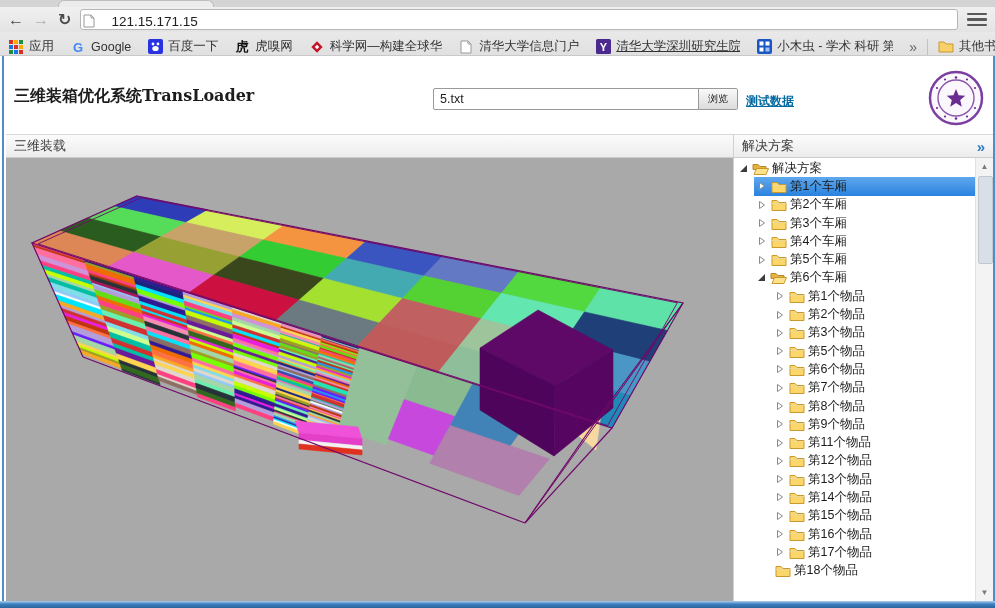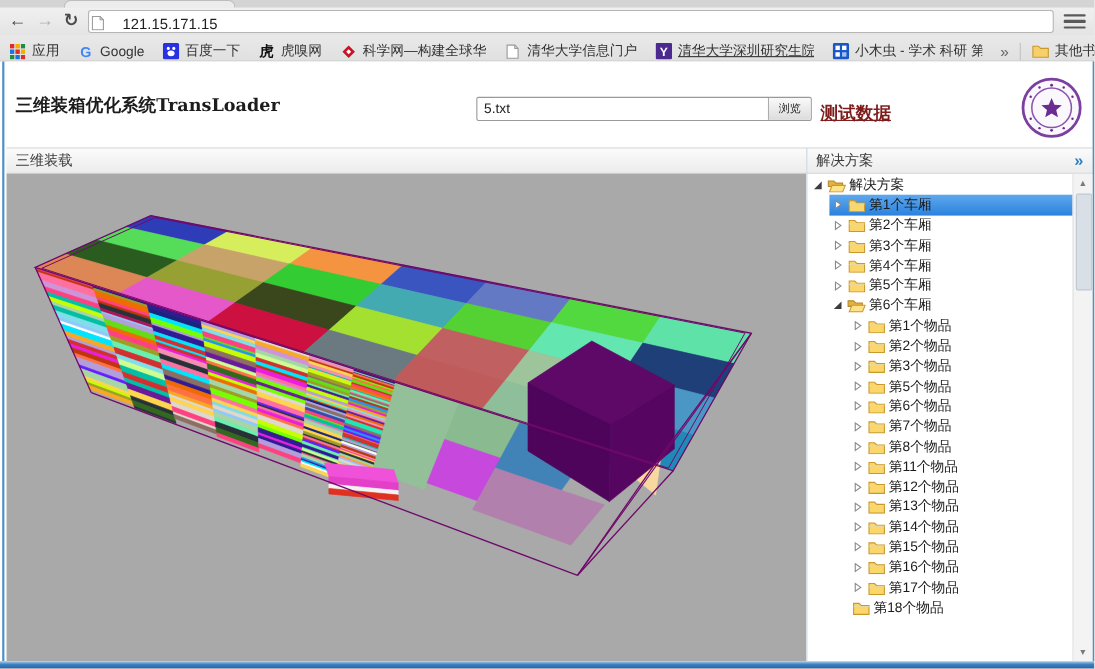--- a/index.html
+++ b/index.html
@@ -40,21 +40,21 @@
   
   #page{position:absolute;top:56px;left:6px;right:2px;bottom:7px;background:#fff;}
   #pageheader{position:absolute;top:0;left:0;right:0;height:78px;background:#fff;text-align:right;}
   #page-title{position:absolute;left:8px;top:30px;font-family:"DejaVu Serif","Liberation Serif",serif;
     font-size:16px;font-weight:bold;color:#1c1c1c;}
   #fileinput{position:absolute;left:427px;top:32px;width:305px;height:22px;border:1px solid #999;
     border-radius:2px;background:#fff;display:flex;align-items:stretch;box-sizing:border-box;}
   #fi-text{flex:1;display:flex;align-items:center;padding:0 6px;font-size:12.5px;color:#222;}
   #fi-btn{display:flex;align-items:center;padding:0 9px;font-size:10px;color:#222;
     background:linear-gradient(#f9f9f9,#dcdcdc);border-left:1px solid #999;border-radius:0 2px 2px 0;cursor:pointer;}
-  #test-link{position:absolute;left:740px;top:37px;font-size:16px;color:#7f1d1d;
+  #test-link{position:absolute;left:740px;top:37px;font-size:12px;color:#0369a1;
     text-decoration:underline;font-weight:bold;cursor:pointer;}
   #logo{position:absolute;left:922px;top:14px;width:56px;height:56px;}
 
   #panelheads{position:absolute;top:78px;left:0;right:0;height:24px;display:flex;}
   .phead{box-sizing:border-box;height:24px;display:flex;align-items:center;padding:0 8px;font-size:13px;
     color:#3a3a3a;background:linear-gradient(#fbfbfb,#ececec);
     border-top:1px solid #d8d8d8;border-bottom:1px solid #cccccc;}
   #phead-left{width:727px;}
   #phead-right{flex:1;border-left:1px solid #c6d2de;}
   #collapse-chev{margin-left:auto;color:#2e7fc2;font-size:15px;font-weight:bold;cursor:pointer;line-height:1;}
@@ -791,20 +791,37 @@
                   <svg width="8" height="10" viewBox="0 0 8 10">
                     <path d="M1.5,1.5 L6.5,5 L1.5,8.5 z" fill="#fff" stroke="#8a8a8a"></path>
                   </svg>
                 </span>
                 <span class="ficn">
                   <svg width="16" height="13" viewBox="0 0 16 13">
                     <path d="M1,2.5 h5 l2,2 h7 v8 h-14 z" fill="#fbd66a" stroke="#c9992e"></path>
                     <path d="M1,5.5 h14" stroke="#ead89a" fill="none"></path>
                   </svg>
                 </span>
+                <span>第9个物品</span>
+              </span>
+            </div>
+            <div class="trow">
+              <span style="flex: 0 0 38px;"></span>
+              <span class="body">
+                <span class="arr">
+                  <svg width="8" height="10" viewBox="0 0 8 10">
+                    <path d="M1.5,1.5 L6.5,5 L1.5,8.5 z" fill="#fff" stroke="#8a8a8a"></path>
+                  </svg>
+                </span>
+                <span class="ficn">
+                  <svg width="16" height="13" viewBox="0 0 16 13">
+                    <path d="M1,2.5 h5 l2,2 h7 v8 h-14 z" fill="#fbd66a" stroke="#c9992e"></path>
+                    <path d="M1,5.5 h14" stroke="#ead89a" fill="none"></path>
+                  </svg>
+                </span>
                 <span>第11个物品</span>
               </span>
             </div>
             <div class="trow">
               <span style="flex: 0 0 38px;"></span>
               <span class="body">
                 <span class="arr">
                   <svg width="8" height="10" viewBox="0 0 8 10">
                     <path d="M1.5,1.5 L6.5,5 L1.5,8.5 z" fill="#fff" stroke="#8a8a8a"></path>
                   </svg>

